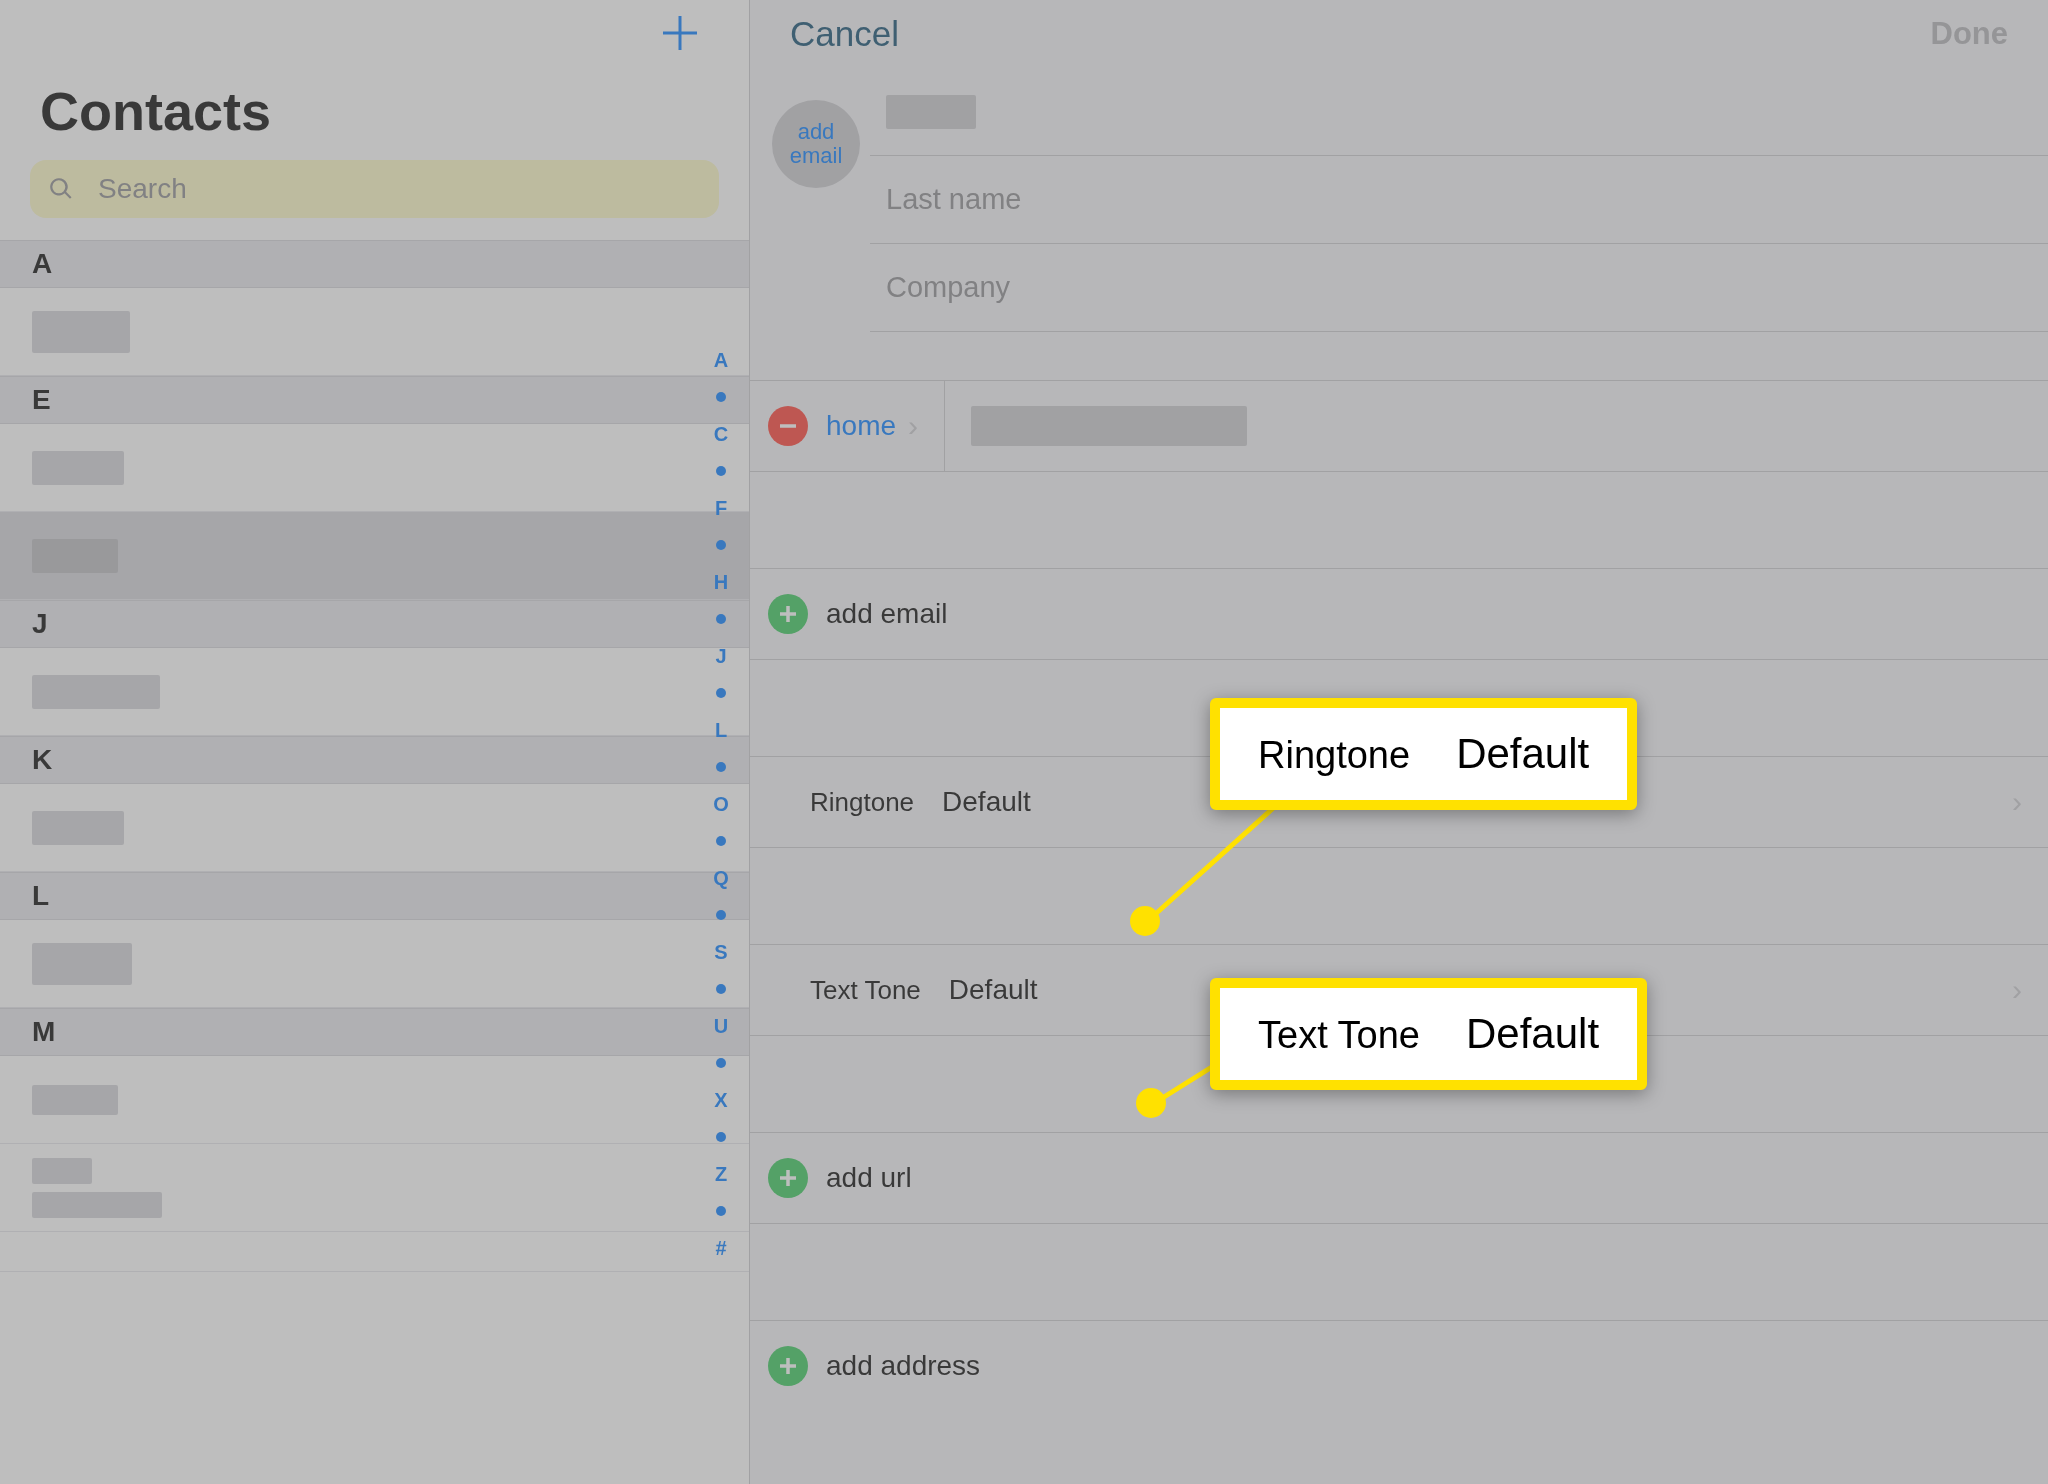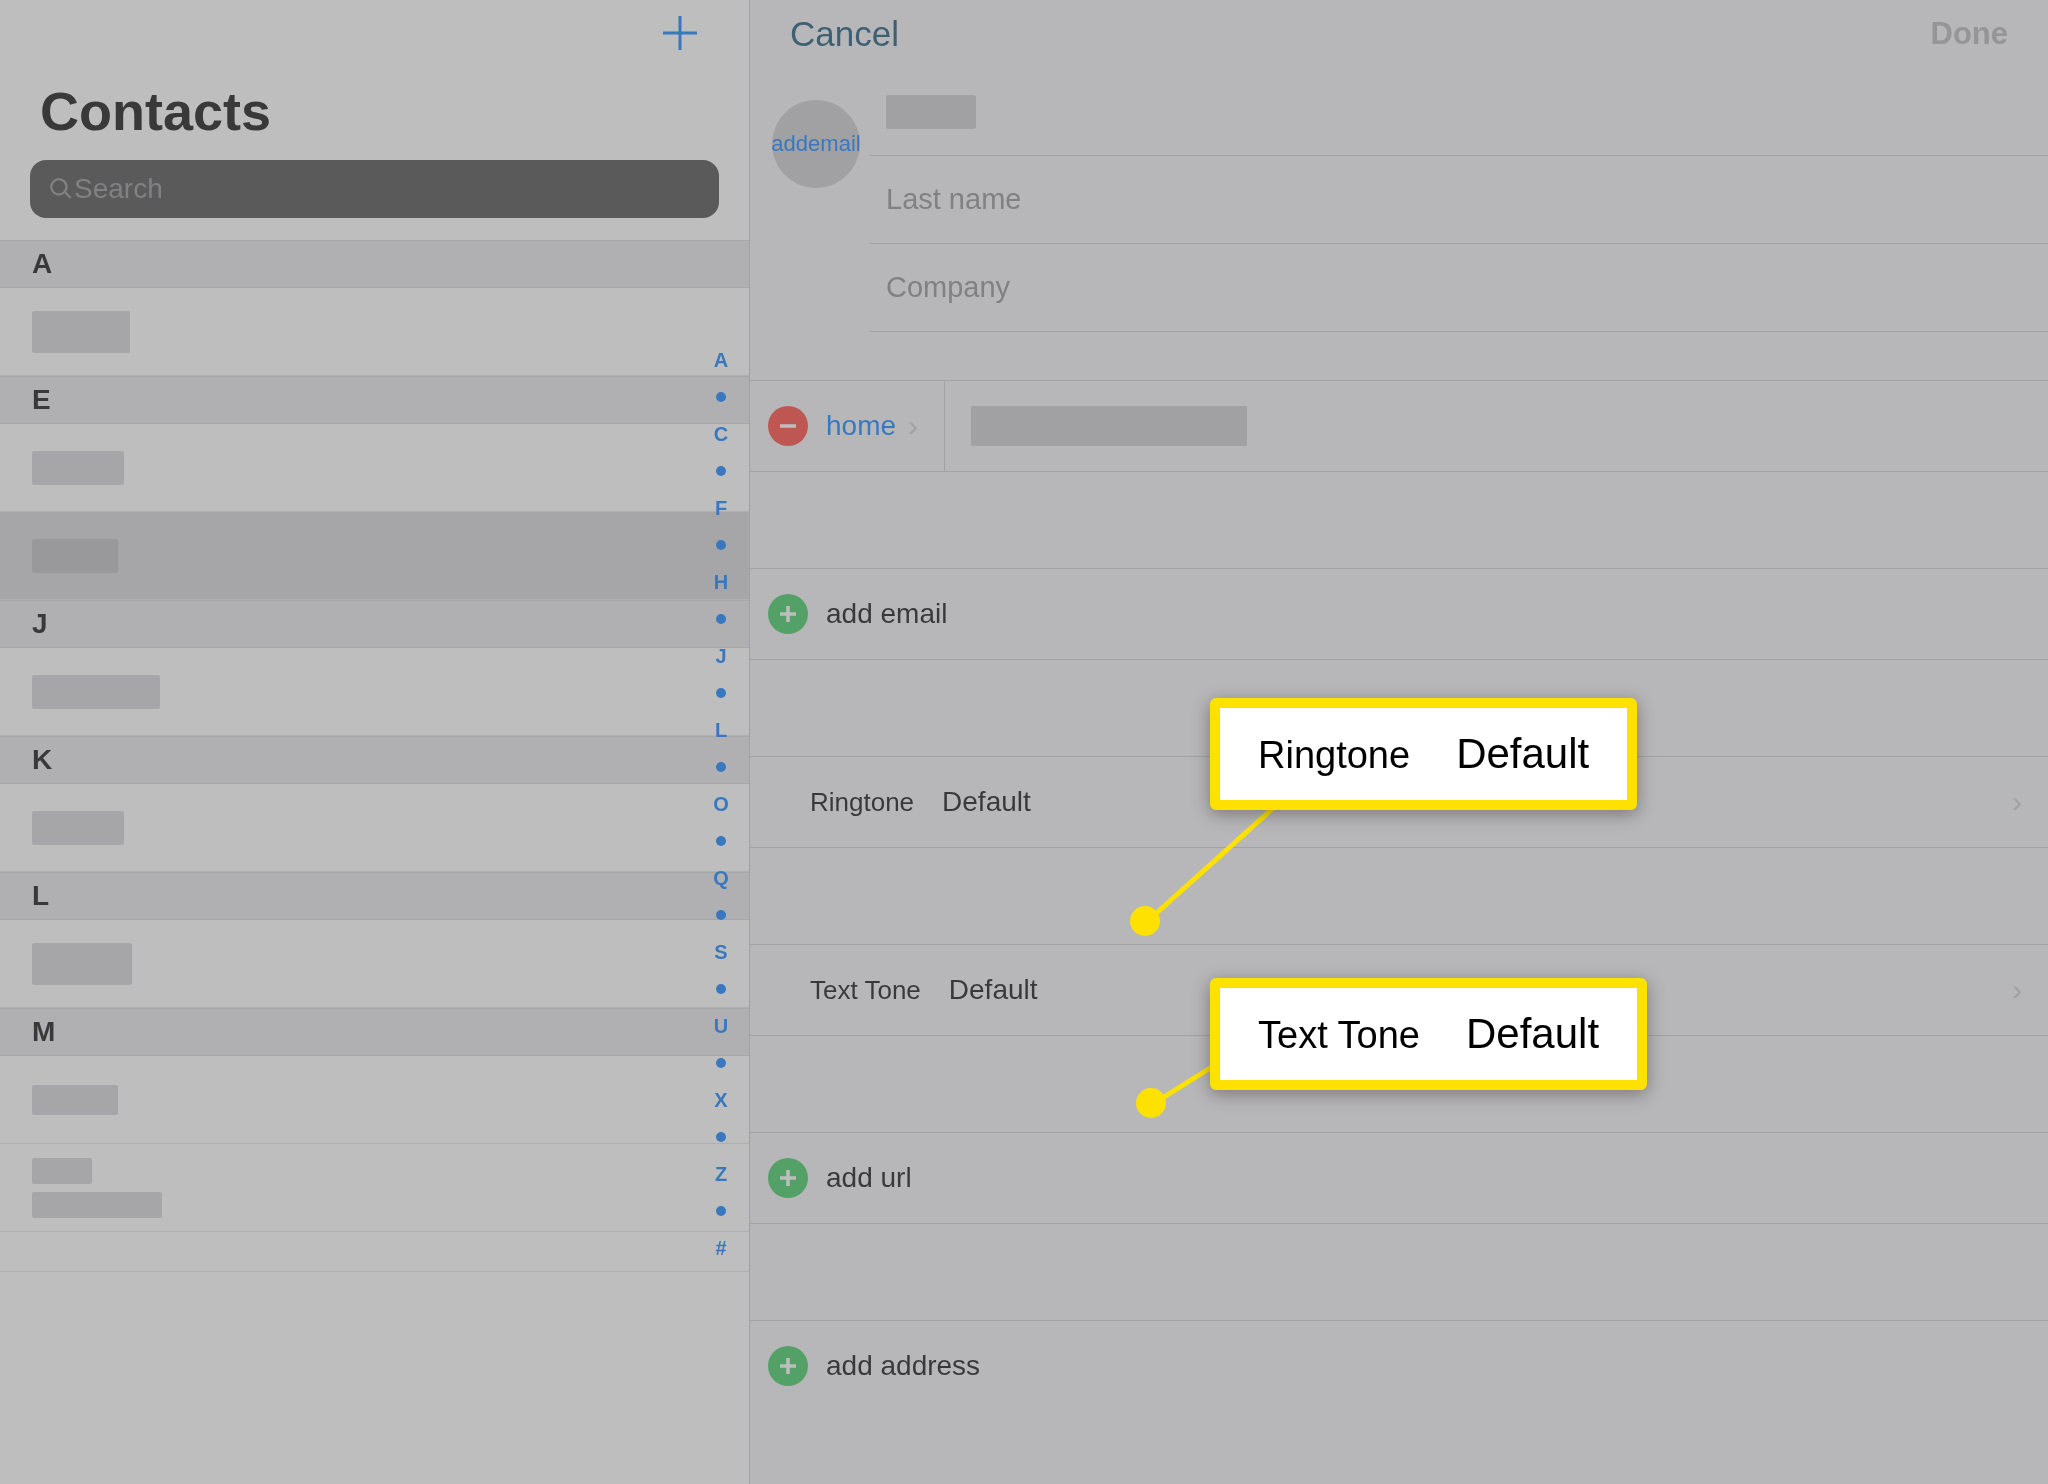--- a/index.html
+++ b/index.html
@@ -9,22 +9,22 @@
   
   .sidebar {
     position: absolute; left: 0; top: 0; width: 750px; height: 1484px;
     background: #fff; border-right: 1px solid #c7c7cc;
   }
   .sidebar-topbar { height: 70px; display: flex; justify-content: flex-end; align-items: center; padding-right: 46px; }
   .plus-icon svg { width: 46px; height: 46px; stroke: #007aff; stroke-width: 3; }
   .sidebar-title { font-size: 54px; font-weight: 700; color: #000; padding: 10px 40px 18px; }
   .search-wrap { padding: 0 30px 22px; }
   .search-field {
-    display: flex; align-items: center; gap: 0; height: 58px;
-    background: #404040; border-radius: 16px; padding: 0 18px;
+    display: flex; align-items: center; gap: 24px; height: 58px;
+    background: #fef9c3; border-radius: 16px; padding: 0 18px;
   }
   .search-field svg { width: 26px; height: 26px; fill: #8a8a8e; }
   .search-field span { font-size: 28px; color: #8a8a8e; }
 
   .section-header {
     height: 48px; background: #e5e5ea; color: #000; font-weight: 700;
     font-size: 28px; display: flex; align-items: center; padding: 0 32px;
     border-top: 1px solid #d1d1d6; border-bottom: 1px solid #d1d1d6;
   }
   .contact-row {
@@ -51,21 +51,21 @@
     height: 68px; display: flex; align-items: center; justify-content: space-between;
     padding: 0 40px;
   }
   .cancel-btn { color: #0c4a6e; font-size: 35px; }
   .done-btn   { color: #b0b0b5; font-size: 31px; font-weight: 600; }
 
   .identity-block { position: relative; padding-left: 120px; }
   .add-photo {
     position: absolute; left: 22px; top: 32px; width: 88px; height: 88px;
     border-radius: 50%; background: #c7c7cc; display: flex;
-    flex-direction: row; align-items: center; justify-content: center;
+    flex-direction: column; align-items: center; justify-content: center;
     color: #007aff; font-size: 22px; line-height: 24px;
   }
   .field-row {
     height: 88px; border-bottom: 1px solid #c7c7cc; display: flex;
     align-items: center; padding-left: 16px;
   }
   .field-row .placeholder { color: #8a8a8e; font-size: 29px; }
   .field-row .redact-val { background: #c7c7cc; height: 34px; border-radius: 2px; }
 
   

